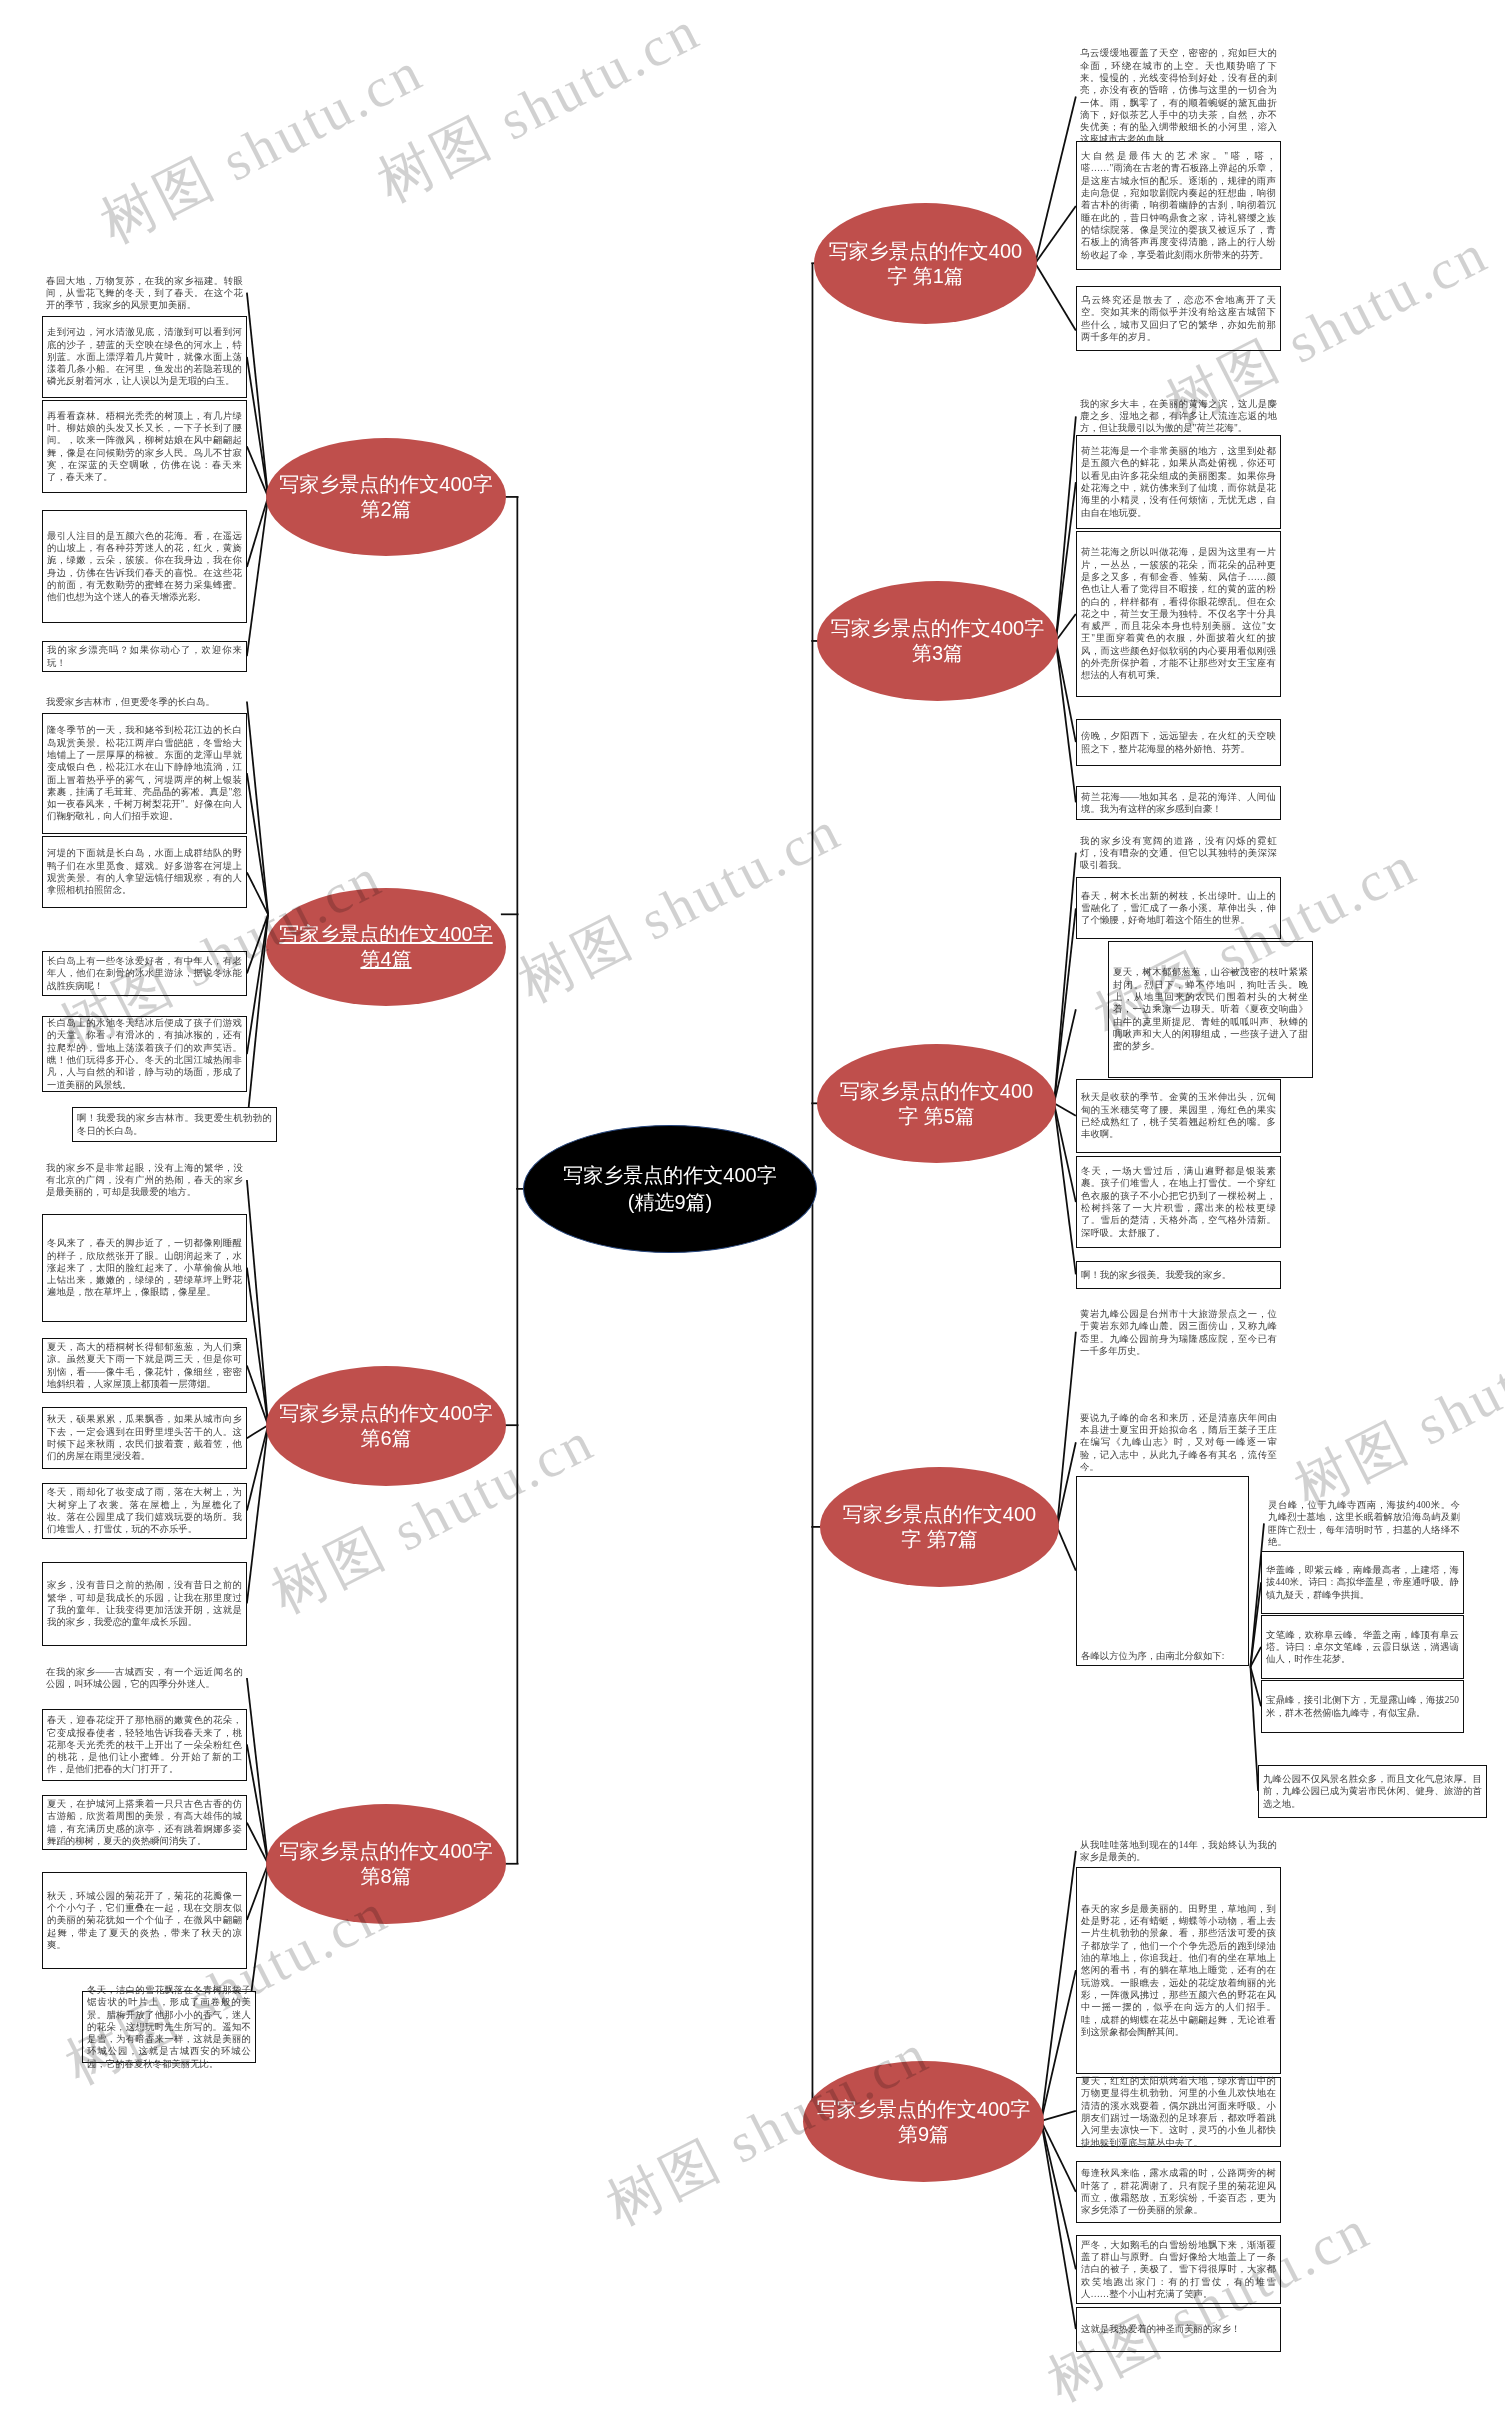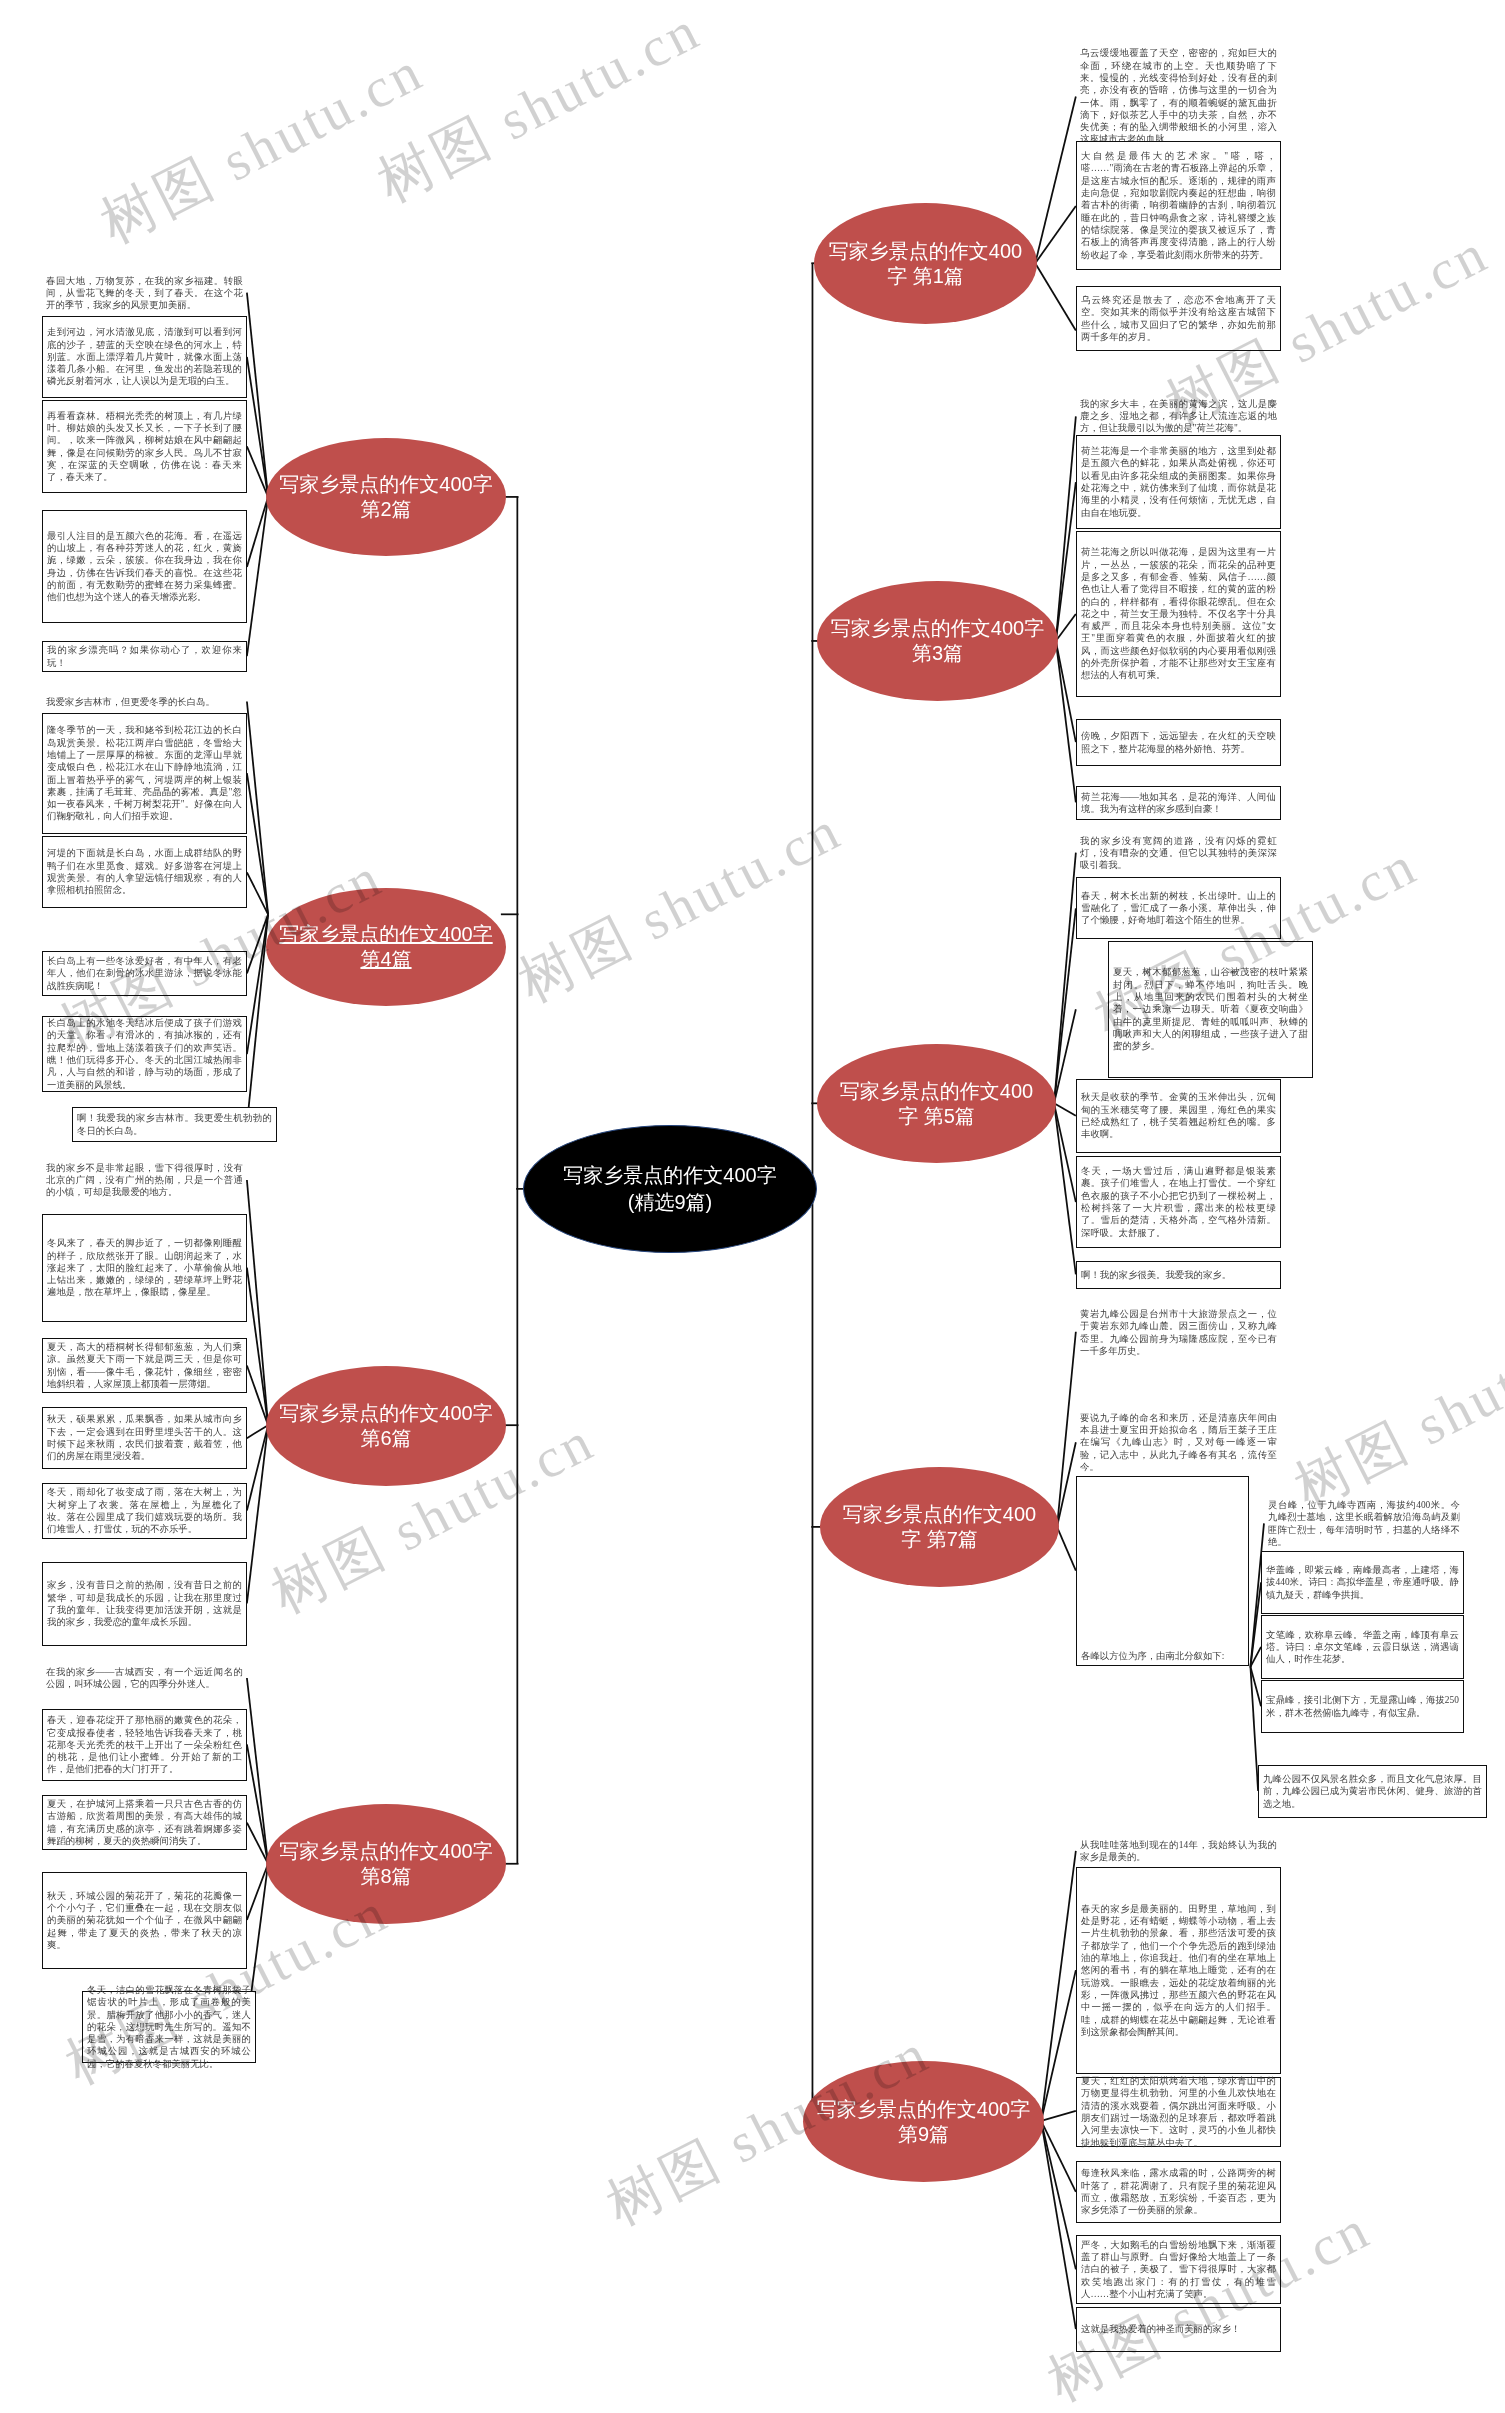--- a/index.html
+++ b/index.html
@@ -175,21 +175,21 @@
       <span>秋天是收获的季节。金黄的玉米伸出头，沉甸甸的玉米穗笑弯了腰。果园里，海红色的果实已经成熟红了，桃子笑着翘起粉红色的嘴。多丰收啊。</span>
     </div>
     <div class="block boxed" style="left: 1076px; top: 1156px; width: 205px; height: 92px;">
       <span>冬天，一场大雪过后，满山遍野都是银装素裹。孩子们堆雪人，在地上打雪仗。一个穿红色衣服的孩子不小心把它扔到了一棵松树上，松树抖落了一大片积雪，露出来的松枝更绿了。雪后的楚清，天格外高，空气格外清新。深呼吸。太舒服了。</span>
     </div>
     <div class="block boxed" style="left: 1076px; top: 1261px; width: 205px; height: 28px;">
       <span>啊！我的家乡很美。我爱我的家乡。</span>
     </div>
     <div class="node-ellipse" style="left: 266px; top: 1366px; width: 240px; height: 120px;">写家乡景点的作文400字 第6篇</div>
     <div class="block" style="left: 42px; top: 1162px; width: 205px; height: 36px;">
-      <span>我的家乡不是非常起眼，雪下得很厚时，没有北京的广阔，没有广州的热闹，只是一个普通的小镇，可却是我最爱的地方。</span>
+      <span>我的家乡不是非常起眼，没有上海的繁华，没有北京的广阔，没有广州的热闹，春天的家乡是最美丽的，可却是我最爱的地方。</span>
     </div>
     <div class="block boxed" style="left: 42px; top: 1214px; width: 205px; height: 108px;">
       <span>冬风来了，春天的脚步近了，一切都像刚睡醒的样子，欣欣然张开了眼。山朗润起来了，水涨起来了，太阳的脸红起来了。小草偷偷从地上钻出来，嫩嫩的，绿绿的，碧绿草坪上野花遍地是，散在草坪上，像眼睛，像星星。</span>
     </div>
     <div class="block boxed" style="left: 42px; top: 1338px; width: 205px; height: 55px;">
       <span>夏天，高大的梧桐树长得郁郁葱葱，为人们乘凉。虽然夏天下雨一下就是两三天，但是你可别恼，看——像牛毛，像花针，像细丝，密密地斜织着，人家屋顶上都顶着一层薄烟。</span>
     </div>
     <div class="block boxed" style="left: 42px; top: 1407px; width: 205px; height: 62px;">
       <span>秋天，硕果累累，瓜果飘香，如果从城市向乡下去，一定会遇到在田野里埋头苦干的人。这时候下起来秋雨，农民们披着蓑，戴着笠，他们的房屋在雨里浸没着。</span>
     </div>

